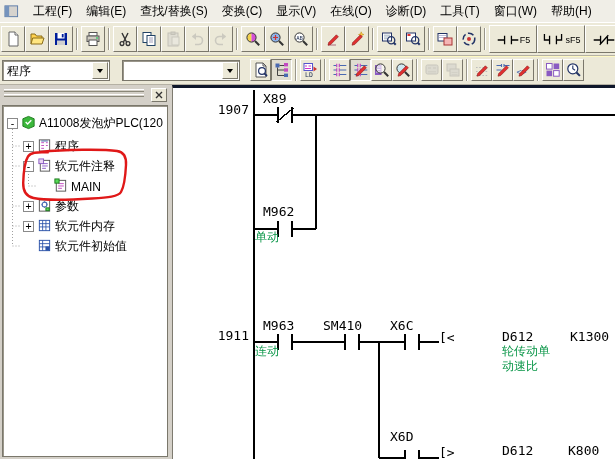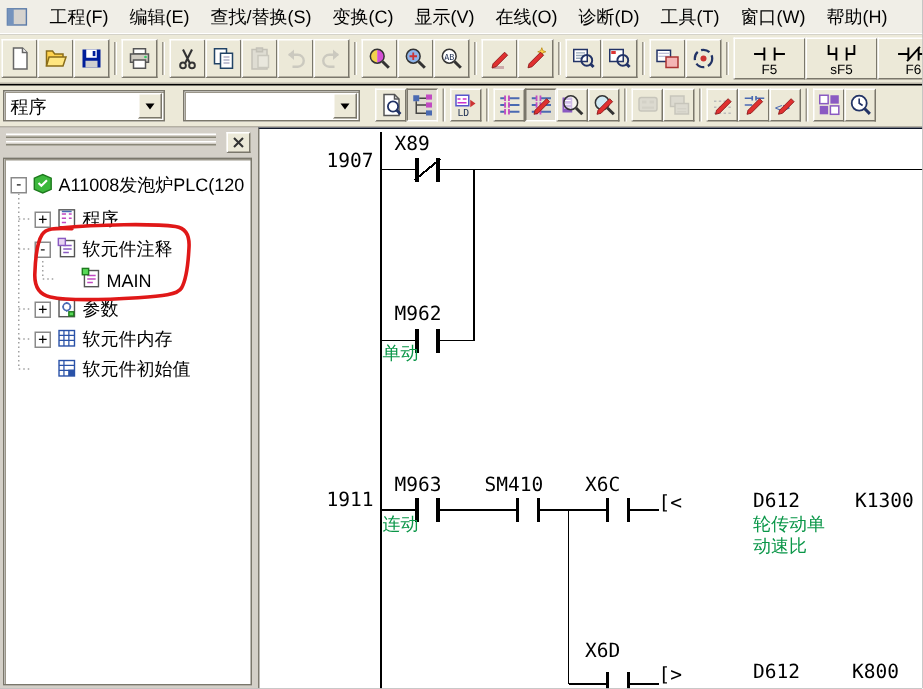--- a/index.html
+++ b/index.html
@@ -1,37 +1,37 @@
 <!DOCTYPE html>
 <html><head>
 <meta charset="utf-8">
 <style>
   *{box-sizing:border-box;margin:0;padding:0}
   html,body{width:615px;height:459px;overflow:hidden}
   body{font-family:"Liberation Sans","DejaVu Sans",sans-serif;font-size:12px;color:#000}
-  #app{position:relative;width:615px;height:459px;background:#000000;overflow:hidden}
+  #app{position:relative;width:615px;height:459px;background:#fef9c3;overflow:hidden}
 
   
   .menubar{position:absolute;left:0;top:0;width:615px;height:23px;background:#f0eee7;
     display:flex;align-items:center;padding-left:3px;border-bottom:1px solid #fff}
   .appicon{width:17px;height:15px;margin-right:6px;flex:0 0 auto}
   .menu-item{padding:3px 7px;white-space:nowrap;cursor:default}
 
   
   .toolbar1{position:absolute;left:0;top:23px;width:615px;height:33px;background:#ece9d8;
     display:flex;align-items:center;padding:2px 1px;border-bottom:1px solid #b5b1a4;overflow:hidden}
   .toolbar2{position:absolute;left:0;top:57px;width:615px;height:28px;background:#ece9d8;
     border-bottom:1px solid #b5b1a4;overflow:hidden}
   .tbbtn{flex:0 0 auto;width:24px;height:26px;background:#ece9d8;border:1px solid;
     border-color:#fff #7a776b #7a776b #fff;display:flex;align-items:center;justify-content:center;cursor:default}
   .tbbtn.small{width:21px;height:22px}
   .tbbtn.pressed{border-color:#7a776b #fff #fff #7a776b;background:#e0ddd0}
   .tbbtn.disabled svg{opacity:.4;filter:grayscale(1)}
   .tbsep{flex:0 0 auto;width:2px;height:22px;border-left:1px solid #9a968a;border-right:1px solid #fff;margin:0 3px}
-  .fbtn{width:48px;height:28px;flex-direction:column;padding-top:2px}
+  .fbtn{width:48px;height:28px;flex-direction:row;padding-top:2px}
   .fbtn .lbl{font-size:9px;line-height:9px;font-family:"Liberation Sans",sans-serif}
   #tb2-buttons{position:absolute;left:250px;top:2px;display:flex;align-items:flex-end}
 
   .combo{position:absolute;top:3px;height:21px;background:#fff;border:1px solid #7a776b;
     box-shadow:inset 1px 1px 0 #9a968a}
   .combo .combo-text{display:block;padding:2px 4px;font-size:12px;white-space:nowrap;overflow:hidden}
   .combo .arrowbtn{position:absolute;right:1px;top:1px;width:16px;height:17px;background:#ece9d8;
     border:1px solid;border-color:#fff #7a776b #7a776b #fff;display:flex;align-items:center;justify-content:center}
   .tri{width:0;height:0;border-left:3.5px solid transparent;border-right:3.5px solid transparent;border-top:4px solid #000}
 
@@ -47,21 +47,21 @@
     border:1px solid #7a776b;box-shadow:inset 1px 1px 0 #9a968a;overflow:hidden}
   .tree-row{position:absolute;height:19px;display:flex;align-items:center;white-space:nowrap;cursor:default}
   .exp{flex:0 0 auto;width:11px;height:11px;border:1px solid #8a8a8a;background:#fff;
     font:10px/9px "DejaVu Sans Mono",monospace;text-align:center;margin-right:3px}
   .exp-spacer{flex:0 0 auto;width:14px}
   .ticon{flex:0 0 auto;margin-right:3px}
   .tlabel{font-size:12px}
 
   
   .ladder-window{position:absolute;left:172px;top:0;width:443px;height:374px;background:#fff;
-    border-left:1px solid #7e7b70;border-top:1px solid #0f172a;overflow:hidden}
+    border-left:1px solid #7e7b70;border-top:3px solid #0f172a;overflow:hidden}
   .ladder-window svg.lines{position:absolute;left:0;top:0}
   .dev{position:absolute;font:13px "DejaVu Sans Mono",monospace;color:#000;white-space:nowrap}
   .ctr{text-align:left}
   .rt{text-align:right}
   .cmt{position:absolute;font-size:12px;line-height:15px;color:#0a9648;white-space:pre-line}
   .annot{position:absolute;left:0;top:0;pointer-events:none}
 </style>
 </head>
 <body>
 

